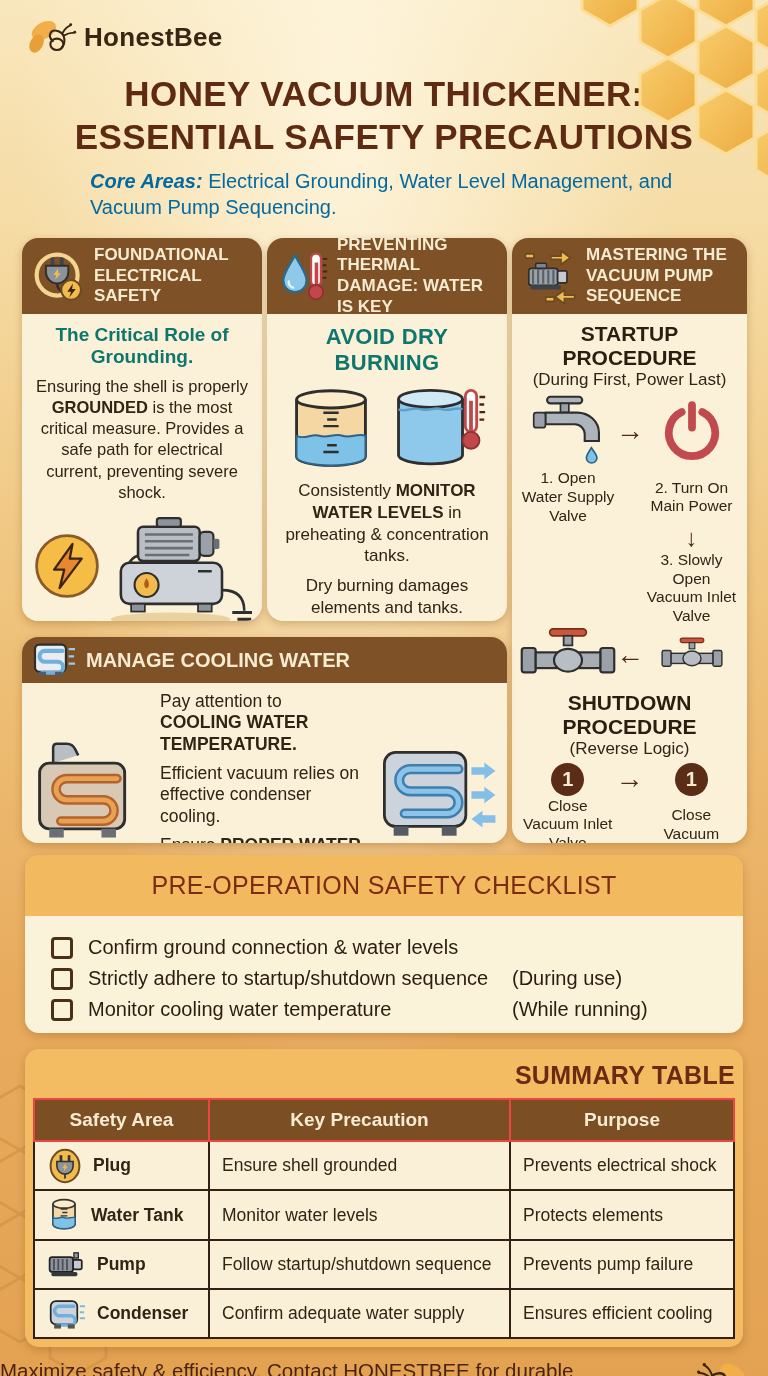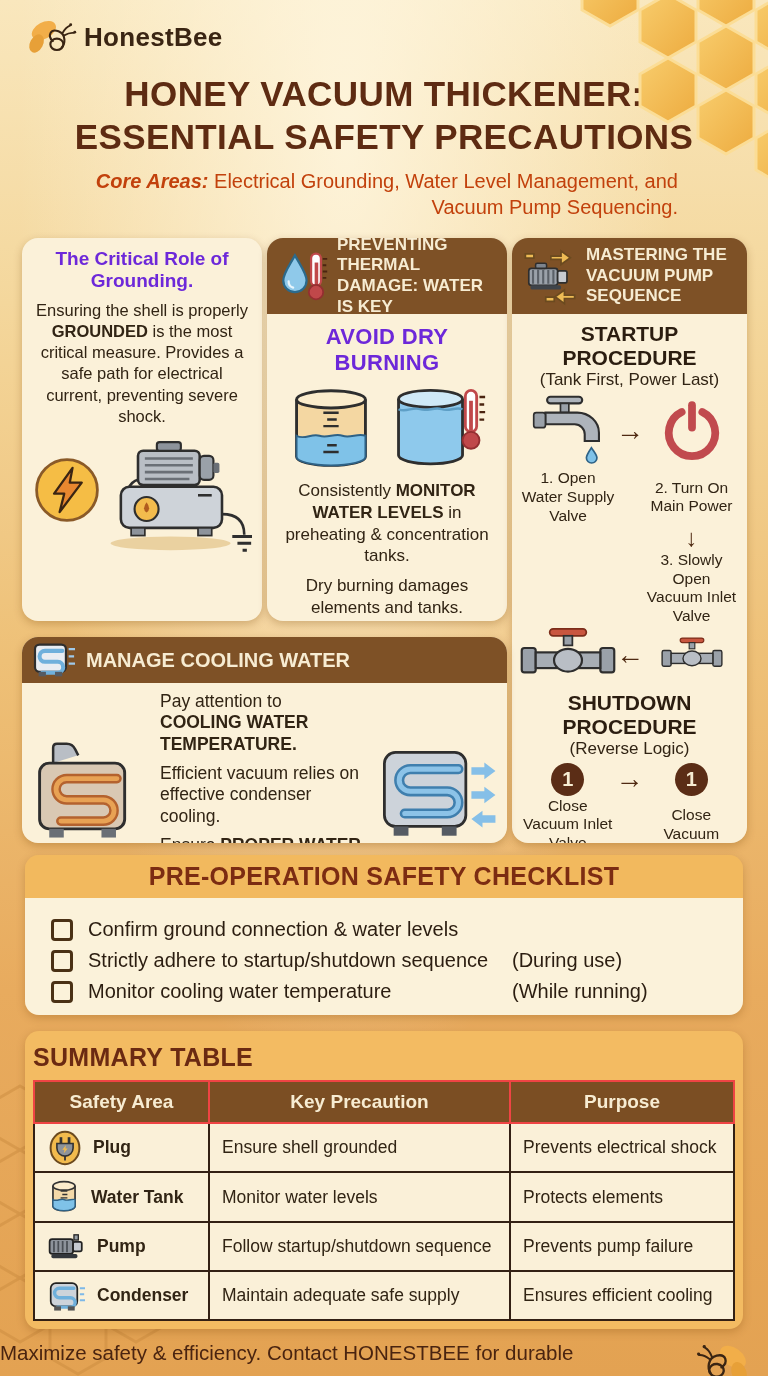--- a/index.html
+++ b/index.html
@@ -12,32 +12,32 @@
       linear-gradient(180deg,#f9e7bd 0%,#f4d79c 22%,#eec077 48%,#e8ab5e 72%,#e3a252 100%);
   }
   .bg-hex { position:absolute; pointer-events:none; }
   .bg-hex-tr { top:0; right:0; }
   .bg-hex-bl { bottom:0; left:0; }
 
   
   .logo-row { display:flex; align-items:center; gap:6px; padding:16px 0 0 26px; }
   .brand { font-size:26px; font-weight:bold; color:#3a2513; letter-spacing:.3px; }
   .main-title { margin-top:14px; text-align:center; font-weight:bold; color:#5e2b12; font-size:35px; line-height:1.23; letter-spacing:.4px; }
-  .subtitle { margin-top:10px; text-align:right; font-size:20px; color:#c2410c; line-height:1.3; padding:0 90px; }
+  .subtitle { margin-top:10px; text-align:left; font-size:20px; color:#0369a1; line-height:1.3; padding:0 90px; }
   .subtitle .it { font-style:italic; }
 
   
   .cards-grid { position:relative; z-index:1; margin:18px 22px 0; display:grid;
     grid-template-columns:240px 240px 235px; grid-template-rows:383px 206px;
     column-gap:5px; row-gap:16px; }
   .card { background:#fbf1d9; border-radius:16px; overflow:hidden; box-shadow:0 3px 8px rgba(110,60,5,.28); display:flex; flex-direction:column; }
   .card-h { background:#7e5126; color:#f7ecd2; display:flex; align-items:center; gap:8px; padding:6px 10px; min-height:76px; font-weight:bold; font-size:17px; line-height:1.22; text-align:left; }
   .card-h.slim { min-height:46px; font-size:20px; }
   .card-b { padding:10px 10px 6px; text-align:center; flex:1; }
-  .card-b h3 { font-size:19px; color:#6d28d9; margin-bottom:8px; }
+  .card-b h3 { font-size:19px; color:#0f766e; margin-bottom:8px; }
   .card-b p { font-size:16.5px; line-height:1.28; }
   .b { font-weight:bold; }
   .thermal h3 { font-size:22px; letter-spacing:.3px; }
   .thermal p { font-size:17px; }
   .tanks-row, .verdict-row { display:flex; justify-content:center; align-items:flex-end; gap:16px; margin:6px 0; }
   .illus-row { display:flex; align-items:flex-end; justify-content:center; gap:0; margin-top:8px; }
 
   
   .card.seq .card-b { padding:8px 8px 4px; }
   .seq-title { font-size:21px; font-weight:bold; line-height:1.15; color:#2b1d10; }
@@ -48,30 +48,30 @@
   .arrow.down { font-size:24px; }
   .badge { width:33px; height:33px; border-radius:50%; background:#5b2d16; color:#f7ecd2; font-weight:bold; font-size:20px; display:flex; align-items:center; justify-content:center; }
 
   
   .cool-body { display:flex; align-items:center; gap:16px; padding:8px 6px; text-align:left; }
   .cool-text { flex:1; font-size:17.5px; line-height:1.22; }
   .cool-text p { margin-bottom:8px; font-size:17.5px; }
 
   
   .checklist { position:relative; z-index:1; margin:12px 25px 0; border-radius:14px; overflow:hidden; box-shadow:0 3px 8px rgba(110,60,5,.25); }
-  .checklist-h { background:#f2b95e; text-align:center; font-weight:bold; font-size:25px; color:#7c2c12; padding:7px 0; letter-spacing:.3px; }
+  .checklist-h { background:#f2b95e; text-align:center; font-weight:normal; font-size:25px; color:#7c2c12; padding:16px 0; letter-spacing:.3px; }
   .checklist-b { background:#fbf2da; padding:12px 26px 4px; }
   .chk-row { display:flex; align-items:center; gap:15px; margin:8px 0; font-size:20px; color:#2b1d10; }
   .chk-box { width:22px; height:22px; border:3px solid #4a3115; border-radius:4px; background:#fbf2da; flex:none; }
   .chk-text { flex:1; }
   .chk-when { width:205px; }
 
   
   .summary { position:relative; z-index:1; margin:16px 25px 0; background:#f3bb62; border-radius:14px; padding:8px 8px 8px; box-shadow:0 3px 8px rgba(110,60,5,.25); }
-  .summary-title { text-align:left; font-weight:bold; font-size:25px; color:#6b2a12; padding:4px 0 8px; letter-spacing:.3px; }
+  .summary-title { text-align:right; font-weight:bold; font-size:25px; color:#6b2a12; padding:4px 0 8px; letter-spacing:.3px; }
   table.sum { width:100%; border-collapse:collapse; background:#faf0d8; }
   table.sum th { background:#7b4e23; color:#f7ecd2; font-size:19px; padding:9px 6px; border:2px solid #ef4444; }
   table.sum td { border:2px solid #332014; font-size:17.5px; padding:5px 12px; height:49px; }
   td.area { font-weight:bold; }
   .area-wrap { display:flex; align-items:center; gap:10px; }
   table.sum col.c1 { width:25%; } table.sum col.c2 { width:43%; } table.sum col.c3 { width:32%; }
 
   
   .footer { position:relative; z-index:1; margin-top:10px; text-align:left; font-size:20.5px; color:#4a2410; line-height:1.35; }
   .footer-bee { position:absolute; right:16px; top:0; transform:scaleX(-1) rotate(-8deg); }
@@ -134,20 +134,33 @@
   <div>HONEY VACUUM THICKENER:</div>
   <div>ESSENTIAL SAFETY PRECAUTIONS</div>
 </div>
 <div class="subtitle">
   <span class="it b">Core Areas:</span><span> Electrical Grounding, Water Level Management, and Vacuum Pump Sequencing.</span>
 </div>
 
 <div class="cards-grid">
 
   <div class="card">
+    <div class="card-h">
+      <svg class="icon" width="54" height="54" viewBox="0 0 58 58">
+        <circle cx="27" cy="28" r="22" fill="none" stroke="#f3d491" stroke-width="4.5"></circle>
+        <rect x="20" y="9" width="4" height="9" rx="1.5" fill="#3f444a"></rect>
+          <rect x="30" y="9" width="4" height="9" rx="1.5" fill="#3f444a"></rect>
+        <path d="M15 18 h24 v7 a12 12 0 0 1 -24 0 z" fill="#8d939b" stroke="#2e2e2e" stroke-width="2"></path>
+        <polygon points="28,21 23,28 26,28 25,33 31,26 28,26" fill="#f2bb4d"></polygon>
+        <path d="M27 37 q0 7 7 9" fill="none" stroke="#2e2e2e" stroke-width="2.5"></path>
+        <circle cx="42" cy="44" r="10.5" fill="#f2bb4d" stroke="#6b4a1f" stroke-width="2"></circle>
+        <polygon points="44,37 38,46 42,46 40,52 47,43 43,43" fill="#3a2513"></polygon>
+      </svg>
+      <span>FOUNDATIONAL ELECTRICAL SAFETY</span>
+    </div>
     <div class="card-b">
       <h3>The Critical Role of Grounding.</h3>
       <p><span>Ensuring the shell is properly </span><span class="b">GROUNDED</span><span> is the most critical measure. Provides a safe path for electrical current, preventing severe shock.</span></p>
       <div class="illus-row">
         <svg class="icon" width="70" height="70" viewBox="0 0 76 76" style="margin-bottom:34px">
           <circle cx="38" cy="38" r="33" fill="#f5bd45" stroke="#8a5a28" stroke-width="3"></circle>
           <polygon points="44,14 24,42 35,42 30,62 54,30 41,30" fill="#e8872f" stroke="#3a2513" stroke-width="2.5" stroke-linejoin="round"></polygon>
         </svg>
         <svg class="icon" width="150" height="124" viewBox="0 0 175 144">
           <ellipse cx="80" cy="126" rx="70" ry="8" fill="#ead1a0"></ellipse>
@@ -217,21 +230,21 @@
         <rect x="42" y="29" width="11" height="14" rx="2" fill="#c6cad0" stroke="#2e2e2e" stroke-width="2"></rect>
         <rect x="16" y="20" width="13" height="6" rx="2" fill="#7d848d" stroke="#2e2e2e" stroke-width="1.8"></rect>
         <rect x="10" y="46" width="36" height="5" rx="2" fill="#3f444a"></rect>
         <path d="M62 57.5 h-12 v-6 l-11 8 11 8 v-6 h12 z" fill="#eebc55" stroke="#6b4a1f" stroke-width="2"></path>
         <path d="M28 60 h10 v5 h-10 z" fill="#eebc55" stroke="#6b4a1f" stroke-width="2"></path>
       </svg>
       <span>MASTERING THE VACUUM PUMP SEQUENCE</span>
     </div>
     <div class="card-b">
       <div class="seq-title">STARTUP PROCEDURE</div>
-      <div class="seq-sub">(Tank First, Power Last)</div>
+      <div class="seq-sub">(During First, Power Last)</div>
 
       <div class="cycle">
         <svg class="icon" width="92" height="74" viewBox="0 0 110 88">
           <rect x="30" y="3" width="42" height="8" rx="4" fill="#aeb4bb" stroke="#2e2e2e" stroke-width="2.5"></rect>
           <rect x="46" y="11" width="10" height="11" fill="#9aa1a9" stroke="#2e2e2e" stroke-width="2"></rect>
           <path d="M28 22 h38 a26 24 0 0 1 26 24 v10 h-17 v-8 a12 12 0 0 0 -12 -12 h-35 z" fill="#aeb4bb" stroke="#2e2e2e" stroke-width="2.5"></path>
           <rect x="14" y="22" width="14" height="18" rx="3" fill="#9aa1a9" stroke="#2e2e2e" stroke-width="2"></rect>
           <path d="M83 64 c-4 6 -6 9 -6 12 a6.3 6.3 0 0 0 12.6 0 c0 -3 -2.6 -6 -6.6 -12 z" fill="#7fc2e8" stroke="#2e6286" stroke-width="2"></path>
         </svg>
         <span class="arrow">→</span>
@@ -422,21 +435,21 @@
           <svg class="icon" width="40" height="36" viewBox="0 0 46 42">
             <rect x="4" y="6" width="31" height="27" rx="6" fill="#cdd3da" stroke="#222" stroke-width="2"></rect>
             <path d="M31 12 H14 a5.5 5.5 0 0 0 0 11 h13 a5.5 5.5 0 0 1 0 11 H12" fill="none" stroke="#6fb0dc" stroke-width="4" stroke-linecap="round"></path>
             <rect x="8" y="33" width="8" height="5" fill="#555"></rect>
                 <rect x="24" y="33" width="8" height="5" fill="#555"></rect>
             <path d="M38 12 h6 M38 19 h5 M38 26 h6" stroke="#7db8e8" stroke-width="2.4"></path>
           </svg>
           <span>Condenser</span>
             </span>
           </td>
-        <td>Maintain adequate safe supply</td>
+        <td>Confirm adequate water supply</td>
         <td>Ensures efficient cooling</td>
       </tr>
     </tbody>
   </table>
 </div>
 
 <div class="footer">
   <div>Maximize safety &amp; efficiency. Contact HONESTBEE for durable</div>
 
   <svg class="footer-bee" width="58" height="48" viewBox="0 0 64 50">

